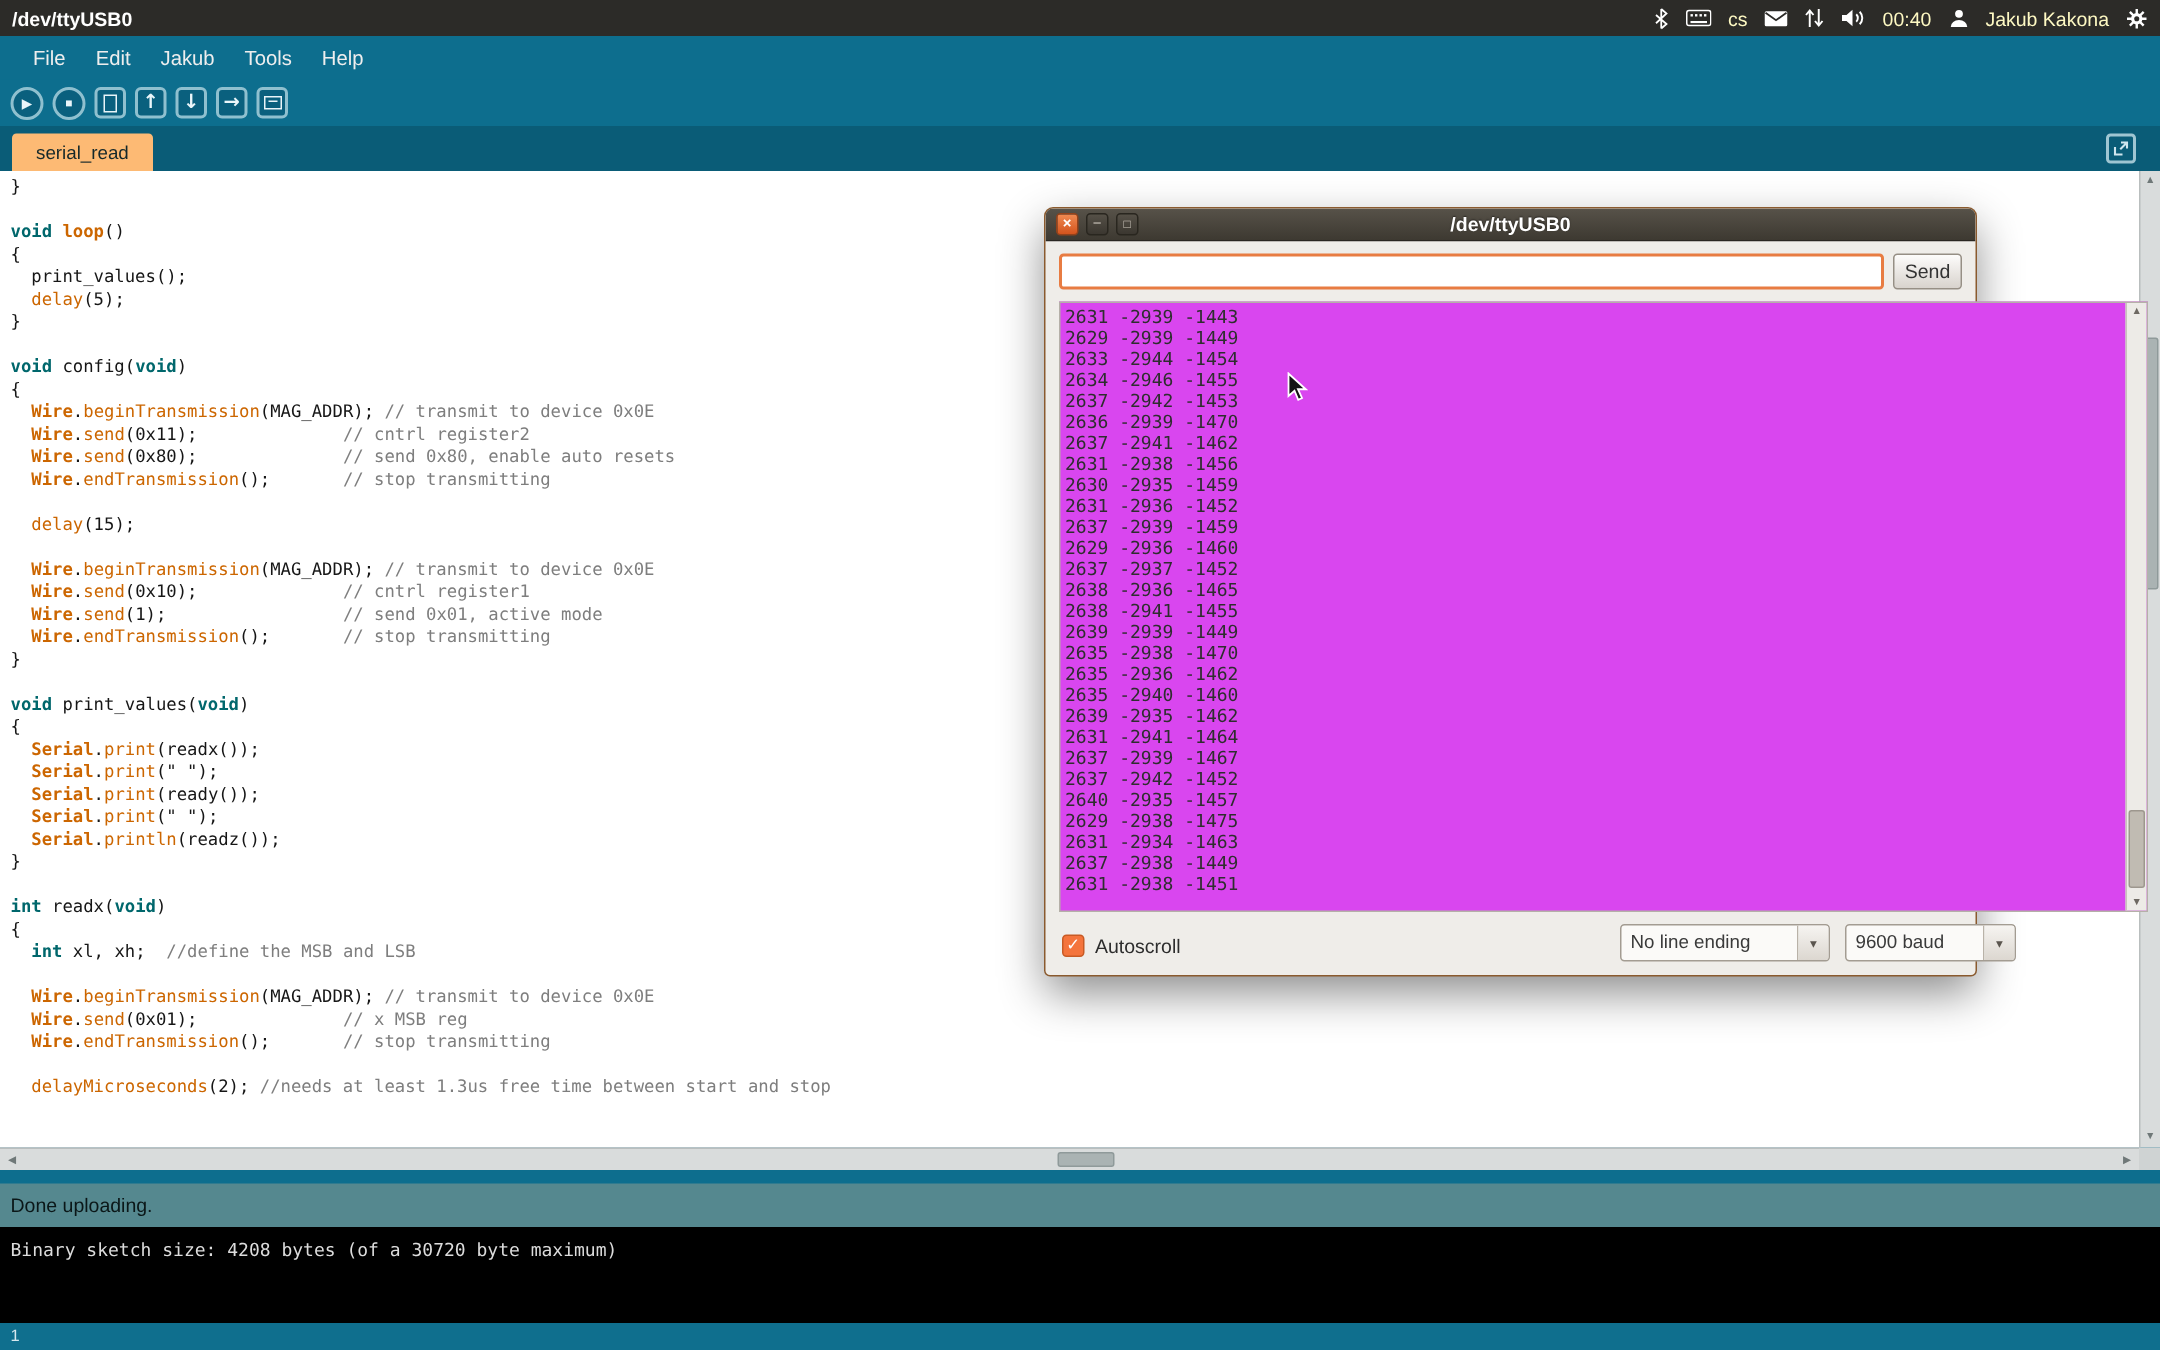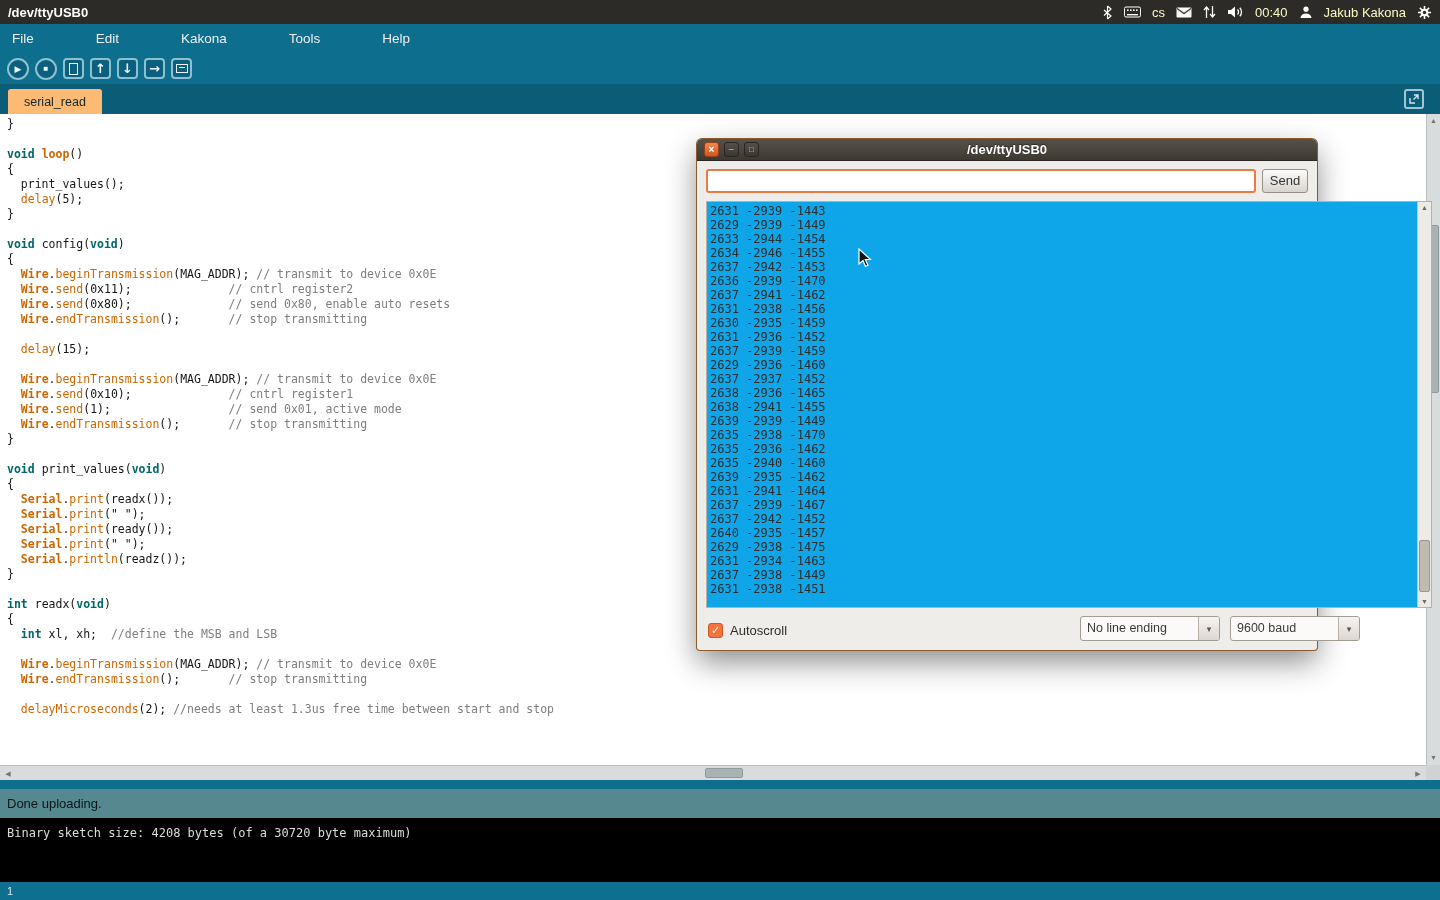--- a/index.html
+++ b/index.html
@@ -19,21 +19,21 @@
     padding:0 8px; font-size:13px;
   }
   #top-panel .wtitle { font-weight:bold; }
   .tray { display:flex; align-items:center; gap:11px; height:24px; }
   .tray svg { display:block; }
   .tray .txt { font-size:13px; color:#fef9c3; }
 
   
   #menubar {
     left:0; top:24px; width:1440px; height:29px;
-    background:#0d6e8e; display:flex; align-items:center; padding-left:2px;gap:42px;
+    background:#0d6e8e; display:flex; align-items:center; padding-left:12px;
   }
   .menu-item { padding:0 10px; font-size:13.5px; color:#eeeeee; height:29px; line-height:29px; }
 
   
   #toolbar {
     left:0; top:53px; width:1440px; height:31px;
     background:#0d6e8e; display:flex; align-items:center; gap:6px; padding-left:7px;
   }
   .tbtn {
     width:22px; height:22px; border-radius:50%;
@@ -117,41 +117,41 @@
     border:2px solid #e87c42; border-radius:3px; background:#fff;
     font-size:13px; padding:0 5px; outline:none; font-family:"Liberation Sans",sans-serif;
   }
   #sm-send {
     position:absolute; left:565px; top:30px; width:46px; height:24px;
     background:linear-gradient(#fdfcfb,#d8d3cd); border:1px solid #968f85; border-radius:3px;
     font-size:13px; color:#333; text-align:center; line-height:22px;
   }
   #sm-output-wrap {
     position:absolute; left:9px; top:62px; width:726px; height:407px;
-    background:#0ea5e9; border:1px solid #b5b0a8;
+    background:#d946ef; border:1px solid #b5b0a8;
   }
   #sm-output {
     position:absolute; left:3px; top:2px;
     font-family:"DejaVu Sans Mono", monospace; font-size:12px; line-height:14px;
     color:#2e2e2e; white-space:pre;
   }
   #sm-scroll { position:absolute; right:0; top:0; width:14px; height:405px; background:#edebe7; border-left:1px solid #c8c3bb; }
   #sm-scroll .up { top:0; line-height:11px; color:#6e6962; }
   #sm-scroll .down { bottom:0; line-height:11px; color:#6e6962; }
   .sm-thumb { position:absolute; left:1px; top:338px; width:11px; height:52px; background:#c0bbb2; border:1px solid #9d978e; border-radius:2px; }
 
   #sm-check {
     position:absolute; left:11px; top:484px; width:15px; height:15px;
     background:#f4743c; border:1px solid #c85a24; border-radius:3px;
     color:#fff; font-size:11px; line-height:13px; text-align:center;
   }
   #sm-autoscroll-label { position:absolute; left:33px; top:484px; font-size:13px; color:#2d2d2d; }
   .combo { position:absolute; top:477px; height:25px; display:flex; background:#fbfaf8; border:1px solid #a39c92; border-radius:3px;margin-left:44px; }
   #combo-ending { left:339px; width:140px; }
-  #combo-baud { left:489px; width:130px; }
+  #combo-baud { left:489px; width:114px; }
   .combo-value { flex:1; font-size:12.5px; color:#3a3a3a; line-height:23px; padding-left:6px; white-space:nowrap; overflow:hidden; }
   .combo-arrow { width:21px; border-left:1px solid #b9b2a8; background:linear-gradient(#f6f4f1,#dcd7d0); display:flex; align-items:center; justify-content:center; color:#5a554e; font-size:9px; border-radius:0 2px 2px 0; }
 
   #mouse-cursor { left:858px; top:248px; z-index:100; }
 </style>
 </head>
 <body>
 
 <div id="top-panel" class="abs">
   <span class="wtitle">/dev/ttyUSB0</span>
@@ -209,21 +209,21 @@
           <circle cx="7.5" cy="7.5" r="3.8" fill="#fff"></circle>
           <circle cx="7.5" cy="7.5" r="1.7" fill="#2c2b28"></circle>
         </svg>
       </span>
   </div>
 </div>
 
 <div id="menubar" class="abs">
   <span class="menu-item">File</span>
   <span class="menu-item">Edit</span>
-  <span class="menu-item">Kakona</span>
+  <span class="menu-item">Jakub</span>
   <span class="menu-item">Tools</span>
   <span class="menu-item">Help</span>
 </div>
 
 <div id="toolbar" class="abs">
   <div class="tbtn" title="Verify">
     <span class="g-verify">▶</span>
   </div>
   <div class="tbtn" title="Stop">
     <span class="g-stop">■</span>
@@ -288,20 +288,21 @@
       <div class="code-line"><span class="tok-p">  </span><span class="tok-k">Serial</span><span class="tok-p">.</span><span class="tok-f">print</span><span class="tok-p">(ready());</span></div>
       <div class="code-line"><span class="tok-p">  </span><span class="tok-k">Serial</span><span class="tok-p">.</span><span class="tok-f">print</span><span class="tok-p">(" ");</span></div>
       <div class="code-line"><span class="tok-p">  </span><span class="tok-k">Serial</span><span class="tok-p">.</span><span class="tok-f">println</span><span class="tok-p">(readz());</span></div>
       <div class="code-line"><span class="tok-p">}</span></div>
       <div class="code-line"></div>
       <div class="code-line"><span class="tok-t">int</span><span class="tok-p"> readx(</span><span class="tok-t">void</span><span class="tok-p">)</span></div>
       <div class="code-line"><span class="tok-p">{</span></div>
       <div class="code-line"><span class="tok-p">  </span><span class="tok-t">int</span><span class="tok-p"> xl, xh;  </span><span class="tok-c">//define the MSB and LSB</span></div>
       <div class="code-line"></div>
       <div class="code-line"><span class="tok-p">  </span><span class="tok-k">Wire</span><span class="tok-p">.</span><span class="tok-f">beginTransmission</span><span class="tok-p">(MAG_ADDR); </span><span class="tok-c">// transmit to device 0x0E</span></div>
+      <div class="code-line"><span class="tok-p">  </span><span class="tok-k">Wire</span><span class="tok-p">.</span><span class="tok-f">send</span><span class="tok-p">(0x01);              </span><span class="tok-c">// x MSB reg</span></div>
       <div class="code-line"><span class="tok-p">  </span><span class="tok-k">Wire</span><span class="tok-p">.</span><span class="tok-f">endTransmission</span><span class="tok-p">();       </span><span class="tok-c">// stop transmitting</span></div>
       <div class="code-line"></div>
       <div class="code-line"><span class="tok-p">  </span><span class="tok-f">delayMicroseconds</span><span class="tok-p">(2); </span><span class="tok-c">//needs at least 1.3us free time between start and stop</span></div>
       <div class="code-line"></div>
     </div>
 </div>
 
 <div id="vscroll" class="abs">
   <div class="sb-arrow up">▲</div>
   <div class="vthumb"></div>

